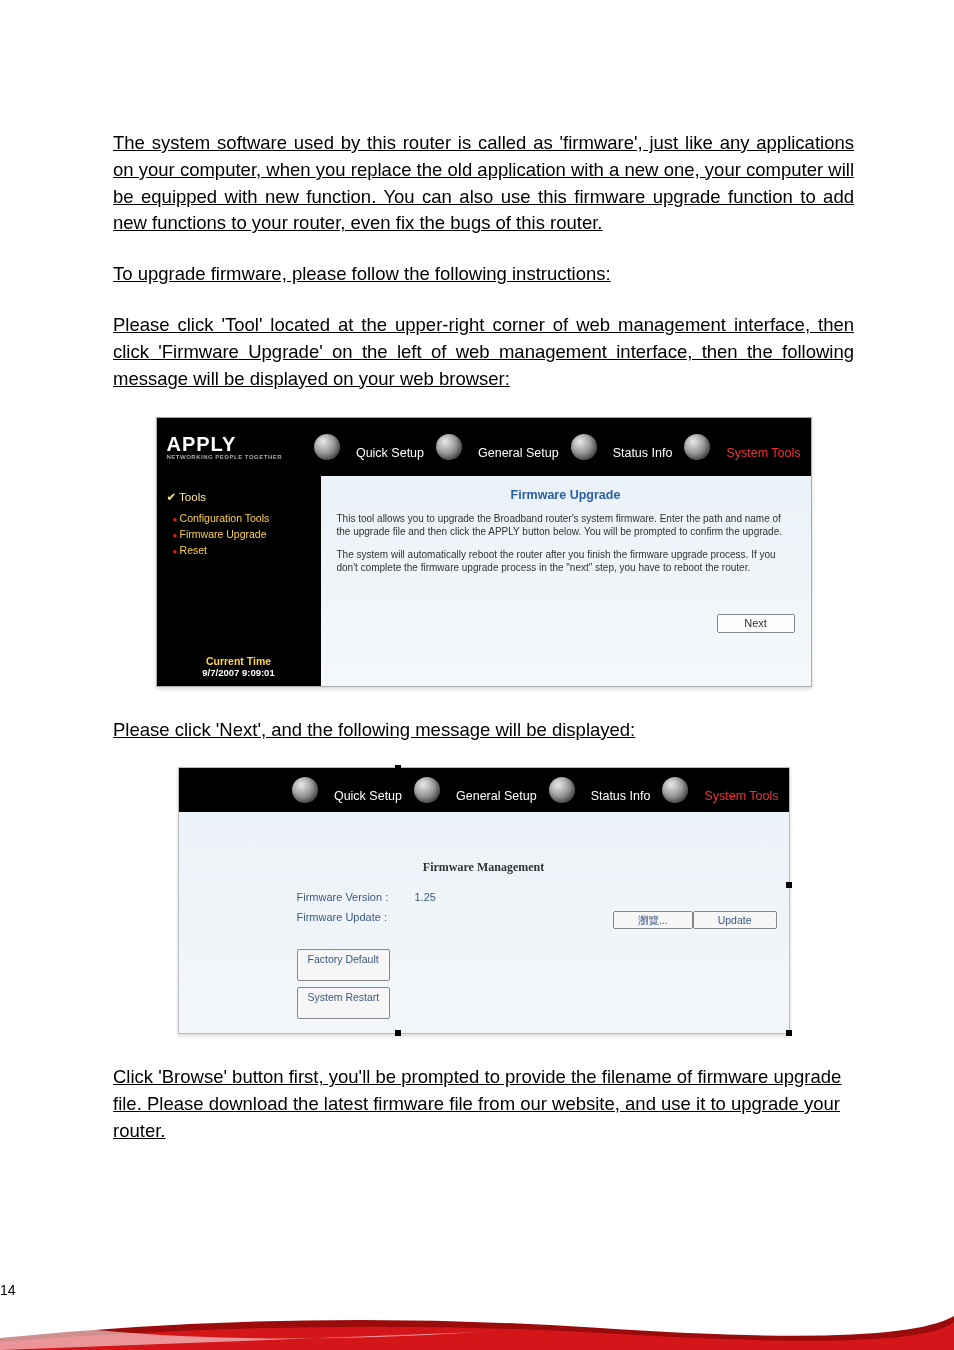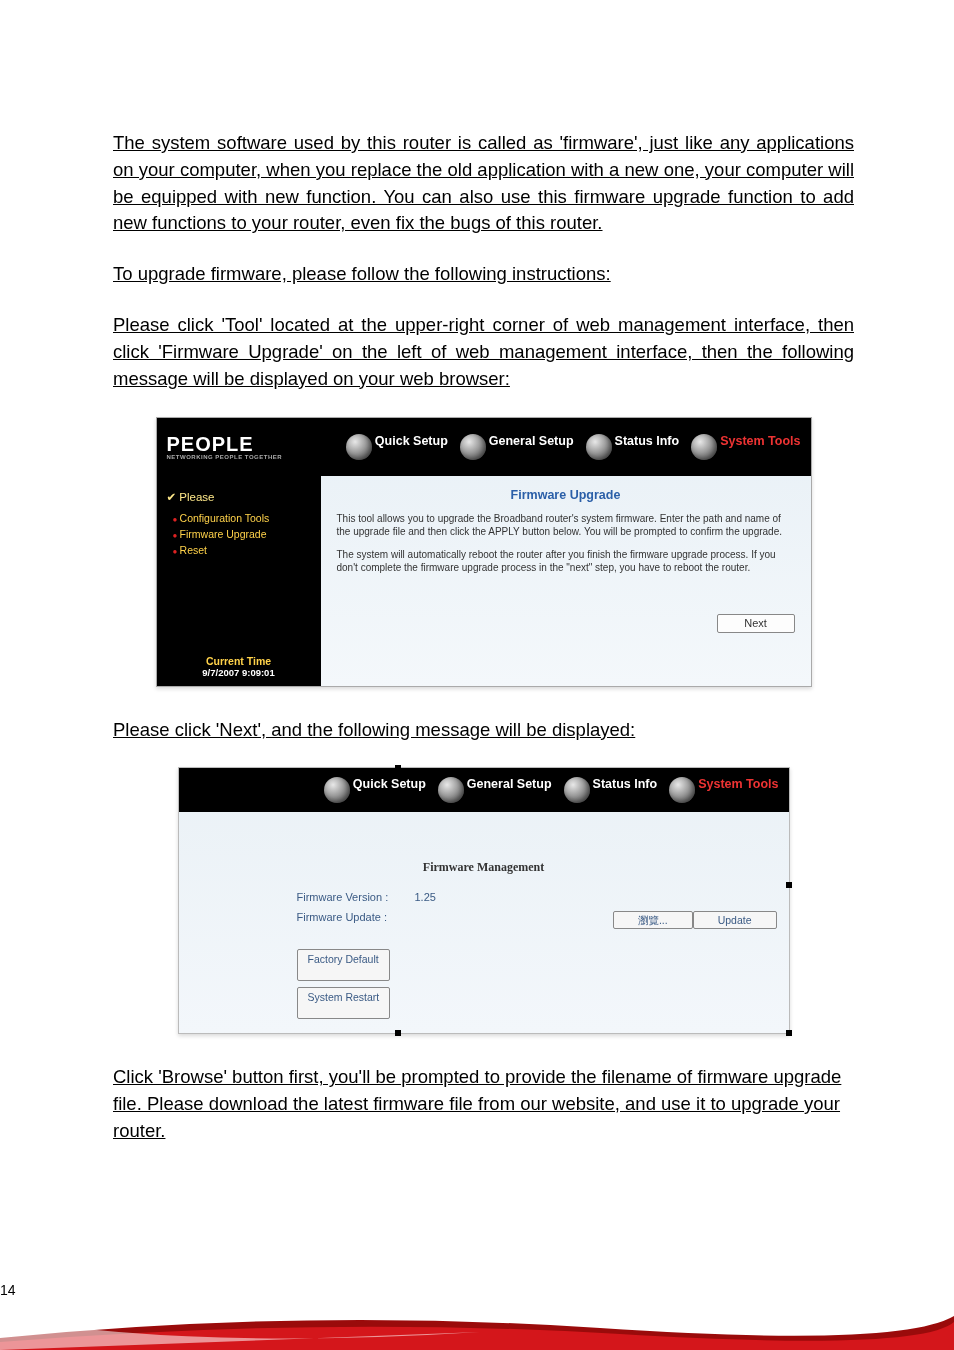--- a/index.html
+++ b/index.html
@@ -59,24 +59,23 @@
   .nav {
     display: flex;
     gap: 12px;
     margin-left: auto;
     align-items: center;
   }
   .nav-item {
     color: #fff;
     font-size: 12.5px;
     display: flex;
-    align-items: flex-start;
-    gap: 3px;
+    align-items: flex-end;
+    gap: 16px;
     cursor: pointer;
-    font-weight: bold;
   }
   .nav-red { color: #e33; }
   .orb {
     width: 26px;
     height: 26px;
     border-radius: 50%;
     background: radial-gradient(circle at 35% 30%, #e8e8e8, #888 55%, #555);
     box-shadow: inset -2px -2px 4px rgba(0,0,0,0.4);
     display:flex;align-items:center;justify-content:center;
   }
@@ -238,21 +237,21 @@
 
 <div class="page">
 
   <p class="body-text justify">The system software used by this router is called as 'firmware', just like any applications on your computer, when you replace the old application with a new one, your computer will be equipped with new function. You can also use this firmware upgrade function to add new functions to your router, even fix the bugs of this router.</p>
   <p class="body-text">To upgrade firmware, please follow the following instructions:</p>
   <p class="body-text justify">Please click 'Tool' located at the upper-right corner of web management interface, then click 'Firmware Upgrade' on the left of web management interface, then the following message will be displayed on your web browser:</p>
 
   <div class="screenshot1">
     <div class="ss1-header">
       <div class="logo">
-        <span>PEOPLE</span>
+        <span>APPLY</span>
         <span class="logo-sub">NETWORKING PEOPLE TOGETHER</span>
       </div>
       <div class="nav">
         <div class="nav-item">
             <span class="orb"></span>
             <span>Quick Setup</span>
           </div>
         <div class="nav-item">
             <span class="orb"></span>
             <span>General Setup</span>
@@ -262,21 +261,21 @@
             <span>Status Info</span>
           </div>
         <div class="nav-item nav-red">
             <span class="orb"></span>
             <span>System Tools</span>
           </div>
       </div>
     </div>
     <div class="ss1-body">
       <div class="sidebar">
-        <div class="tools-hdr">✔ Please</div>
+        <div class="tools-hdr">✔ Tools</div>
         <ul>
           <li>Configuration Tools</li>
           <li>Firmware Upgrade</li>
           <li>Reset</li>
         </ul>
         <div class="current-time">
           <div>Current Time</div>
           <div class="ts">9/7/2007 9:09:01</div>
         </div>
       </div>

